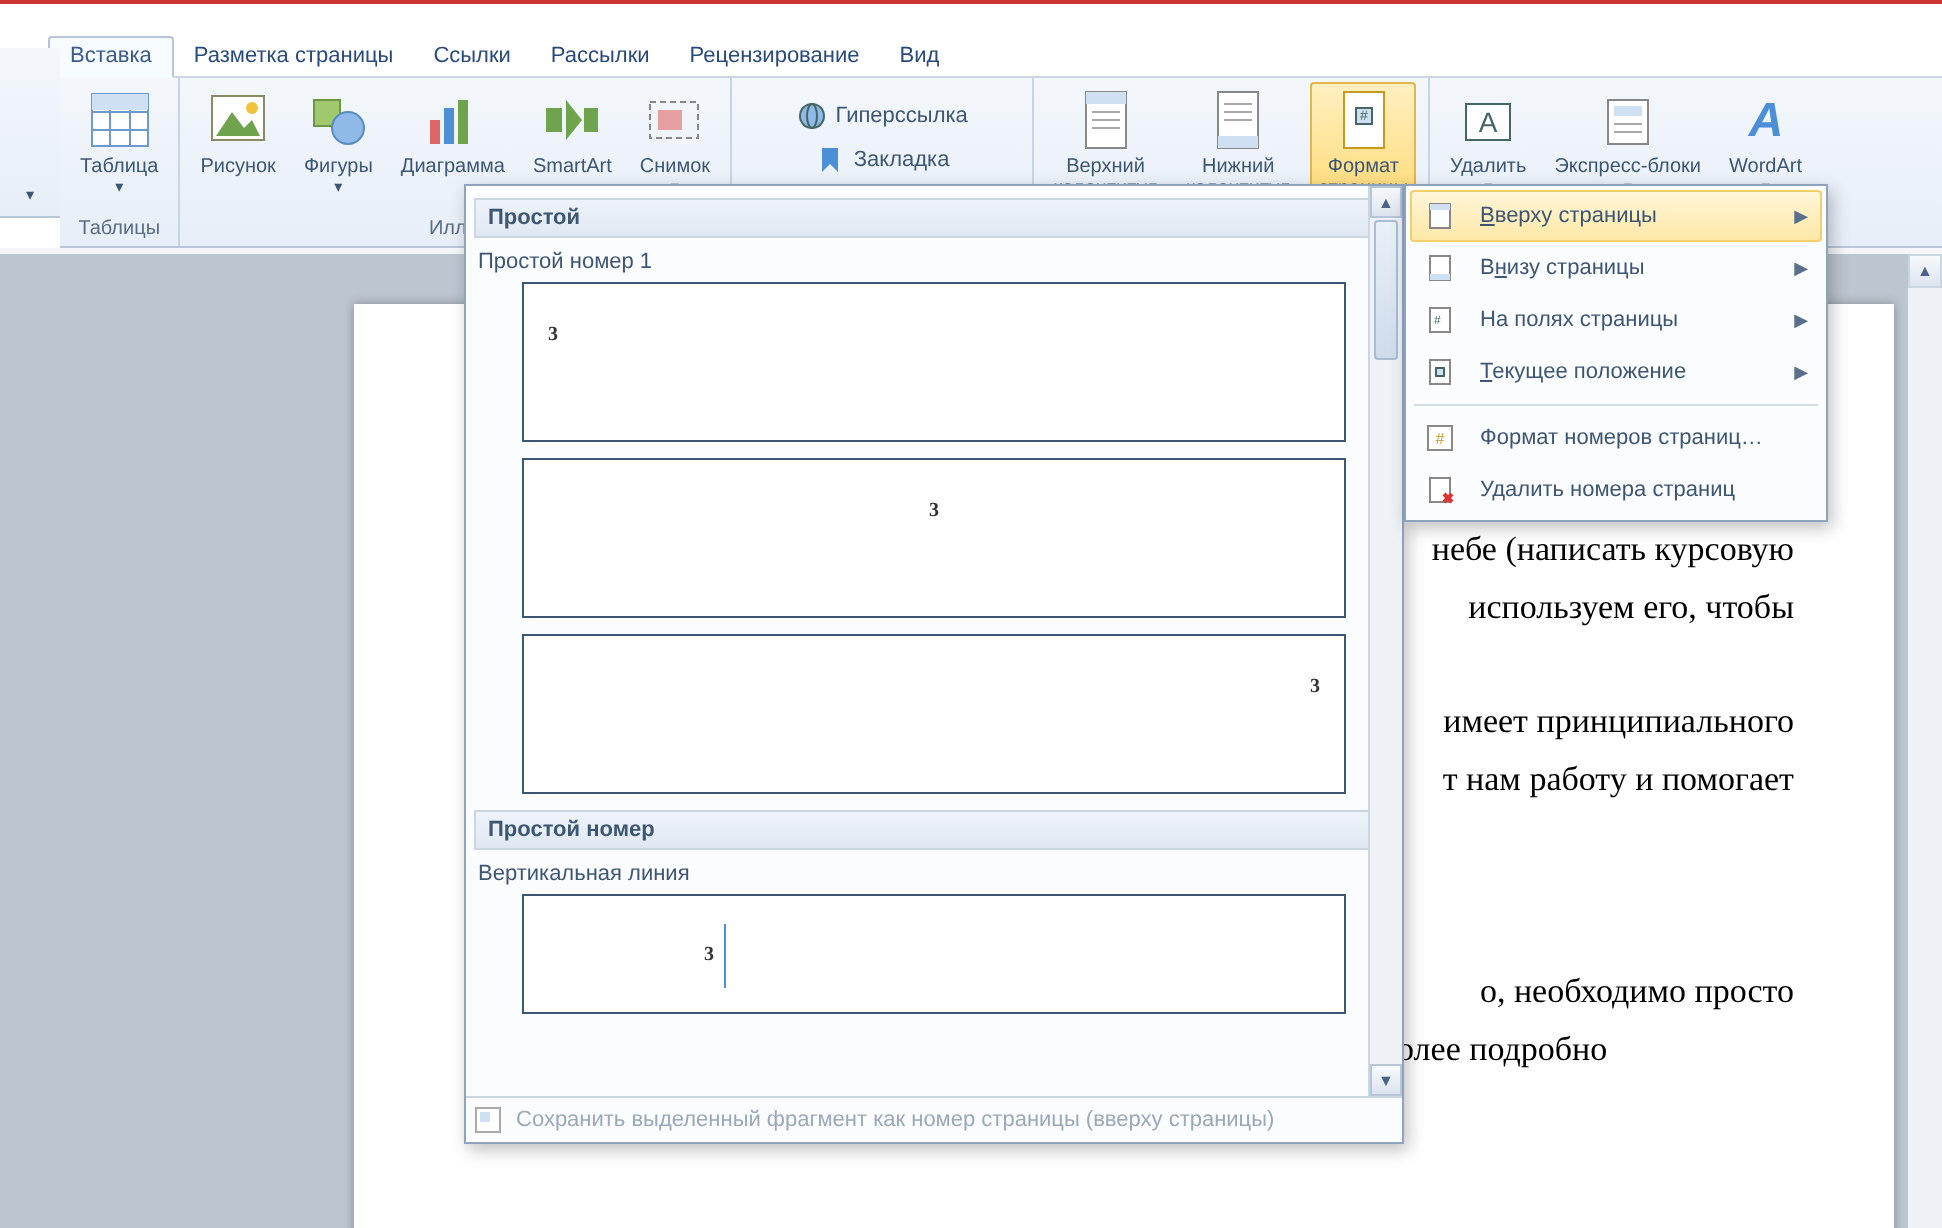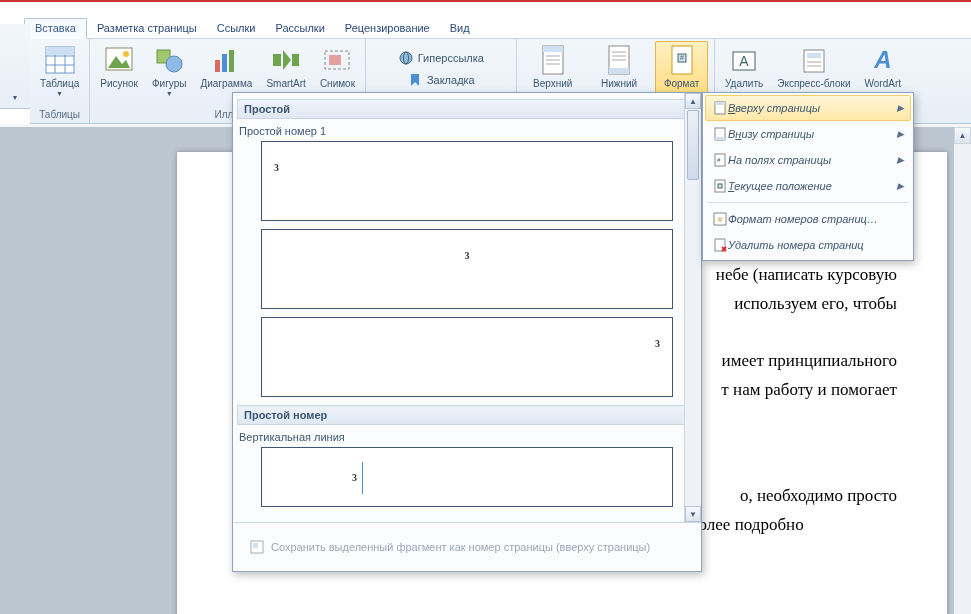--- a/index.html
+++ b/index.html
@@ -37,30 +37,30 @@
   .page { position: absolute; left: 177px; top: 25px; width: 770px; height: 600px; background: #fff; box-shadow: 0 0 5px rgba(0,0,0,.3); padding: 80px 50px 40px 105px; }
   .page p { font-family: "Times New Roman", serif; font-size: 17px; line-height: 1.7; color:#000; text-align: justify; }
 
   
   .gallery { position: absolute; left: 232px; top: 92px; width: 470px; height: 480px; background: #fbfcfe; border: 1px solid #8ea4be; box-shadow: 2px 3px 8px rgba(0,0,0,.25); z-index: 30; display:flex; flex-direction:column; }
   .gallery-scroll { flex:1; overflow:hidden; padding:4px; position:relative;}
   .g-header { background: linear-gradient(#eef3f9,#dfe8f2); border:1px solid #cbd6e3; padding: 3px 6px; font-weight: bold; font-size: 11px; color:#3d5673; margin: 2px 0;}
   .g-item-label { font-size: 11px; color:#3d5673; padding: 4px 2px 2px;}
   .g-preview { border:1px solid #3d5673; height: 80px; margin: 2px 24px 8px 24px; background:#fff; position:relative;}
   .g-preview .pn { position:absolute; font-family:"Times New Roman",serif; font-size:10px; font-weight:bold;}
-  .g-footer { border-top:1px solid #cbd6e3; padding:16px; display:flex; align-items:center; gap:6px;}
+  .g-footer { border-top:1px solid #cbd6e3; padding:3px; display:flex; align-items:center; gap:6px;}
   .g-footer .txt { color:#9aa8ba; font-size:11px;}
   .scrollbar-y { position:absolute; right:0; top:0; bottom:0; width:17px; background:#eef2f7; border-left:1px solid #cbd6e3;}
   .scrollbar-y .btn { height:16px; background:linear-gradient(#f7fafd,#dbe4ef); border:1px solid #b6c5d8; display:flex; align-items:center; justify-content:center; font-size:8px; color:#4a6285;}
   .scrollbar-y .thumb { position:absolute; top:17px; height:70px; left:2px; right:2px; background:linear-gradient(#eaf0f7,#cfdbeb); border:1px solid #a9bcd4; border-radius:2px;}
   .scrollbar-y .btn:last-child { position:absolute; bottom:0; width:100%;}
 
   
   .submenu { position: absolute; left: 702px; top: 92px; width: 212px; background: #fbfcfe; border:1px solid #8ea4be; box-shadow: 2px 3px 8px rgba(0,0,0,.25); z-index:40; padding:2px;}
-  .submenu .mi { display:flex; align-items:center; gap:0; padding: 4px 6px; font-size:11px; color:#3d5673; cursor:pointer; border:1px solid transparent; border-radius:2px; position:relative;font-style:italic;}
+  .submenu .mi { display:flex; align-items:center; gap:12px; padding: 4px 6px; font-size:11px; color:#3d5673; cursor:pointer; border:1px solid transparent; border-radius:2px; position:relative;}
   .submenu .mi.hover { background: linear-gradient(#fff6d9,#ffe8a6); border-color:#f3cf6c; }
   .submenu .mi .arrow { position:absolute; right:6px; font-size:9px; color:#5a6f8c;}
   .submenu .sep { height:1px; background:#d3dce8; margin:3px 2px;}
   .mi .mico { width:16px; height:16px; display:flex; align-items:center; justify-content:center;}
   .u { text-decoration: underline; }
 
   
   .doc-scroll { position:absolute; right:0; top:0; bottom:0; width:17px; background:#eef2f7;}
   .doc-scroll .btn { height:17px; background:linear-gradient(#f7fafd,#dbe4ef); border:1px solid #cbd6e3; display:flex; align-items:center; justify-content:center; font-size:8px; color:#4a6285;}
 

